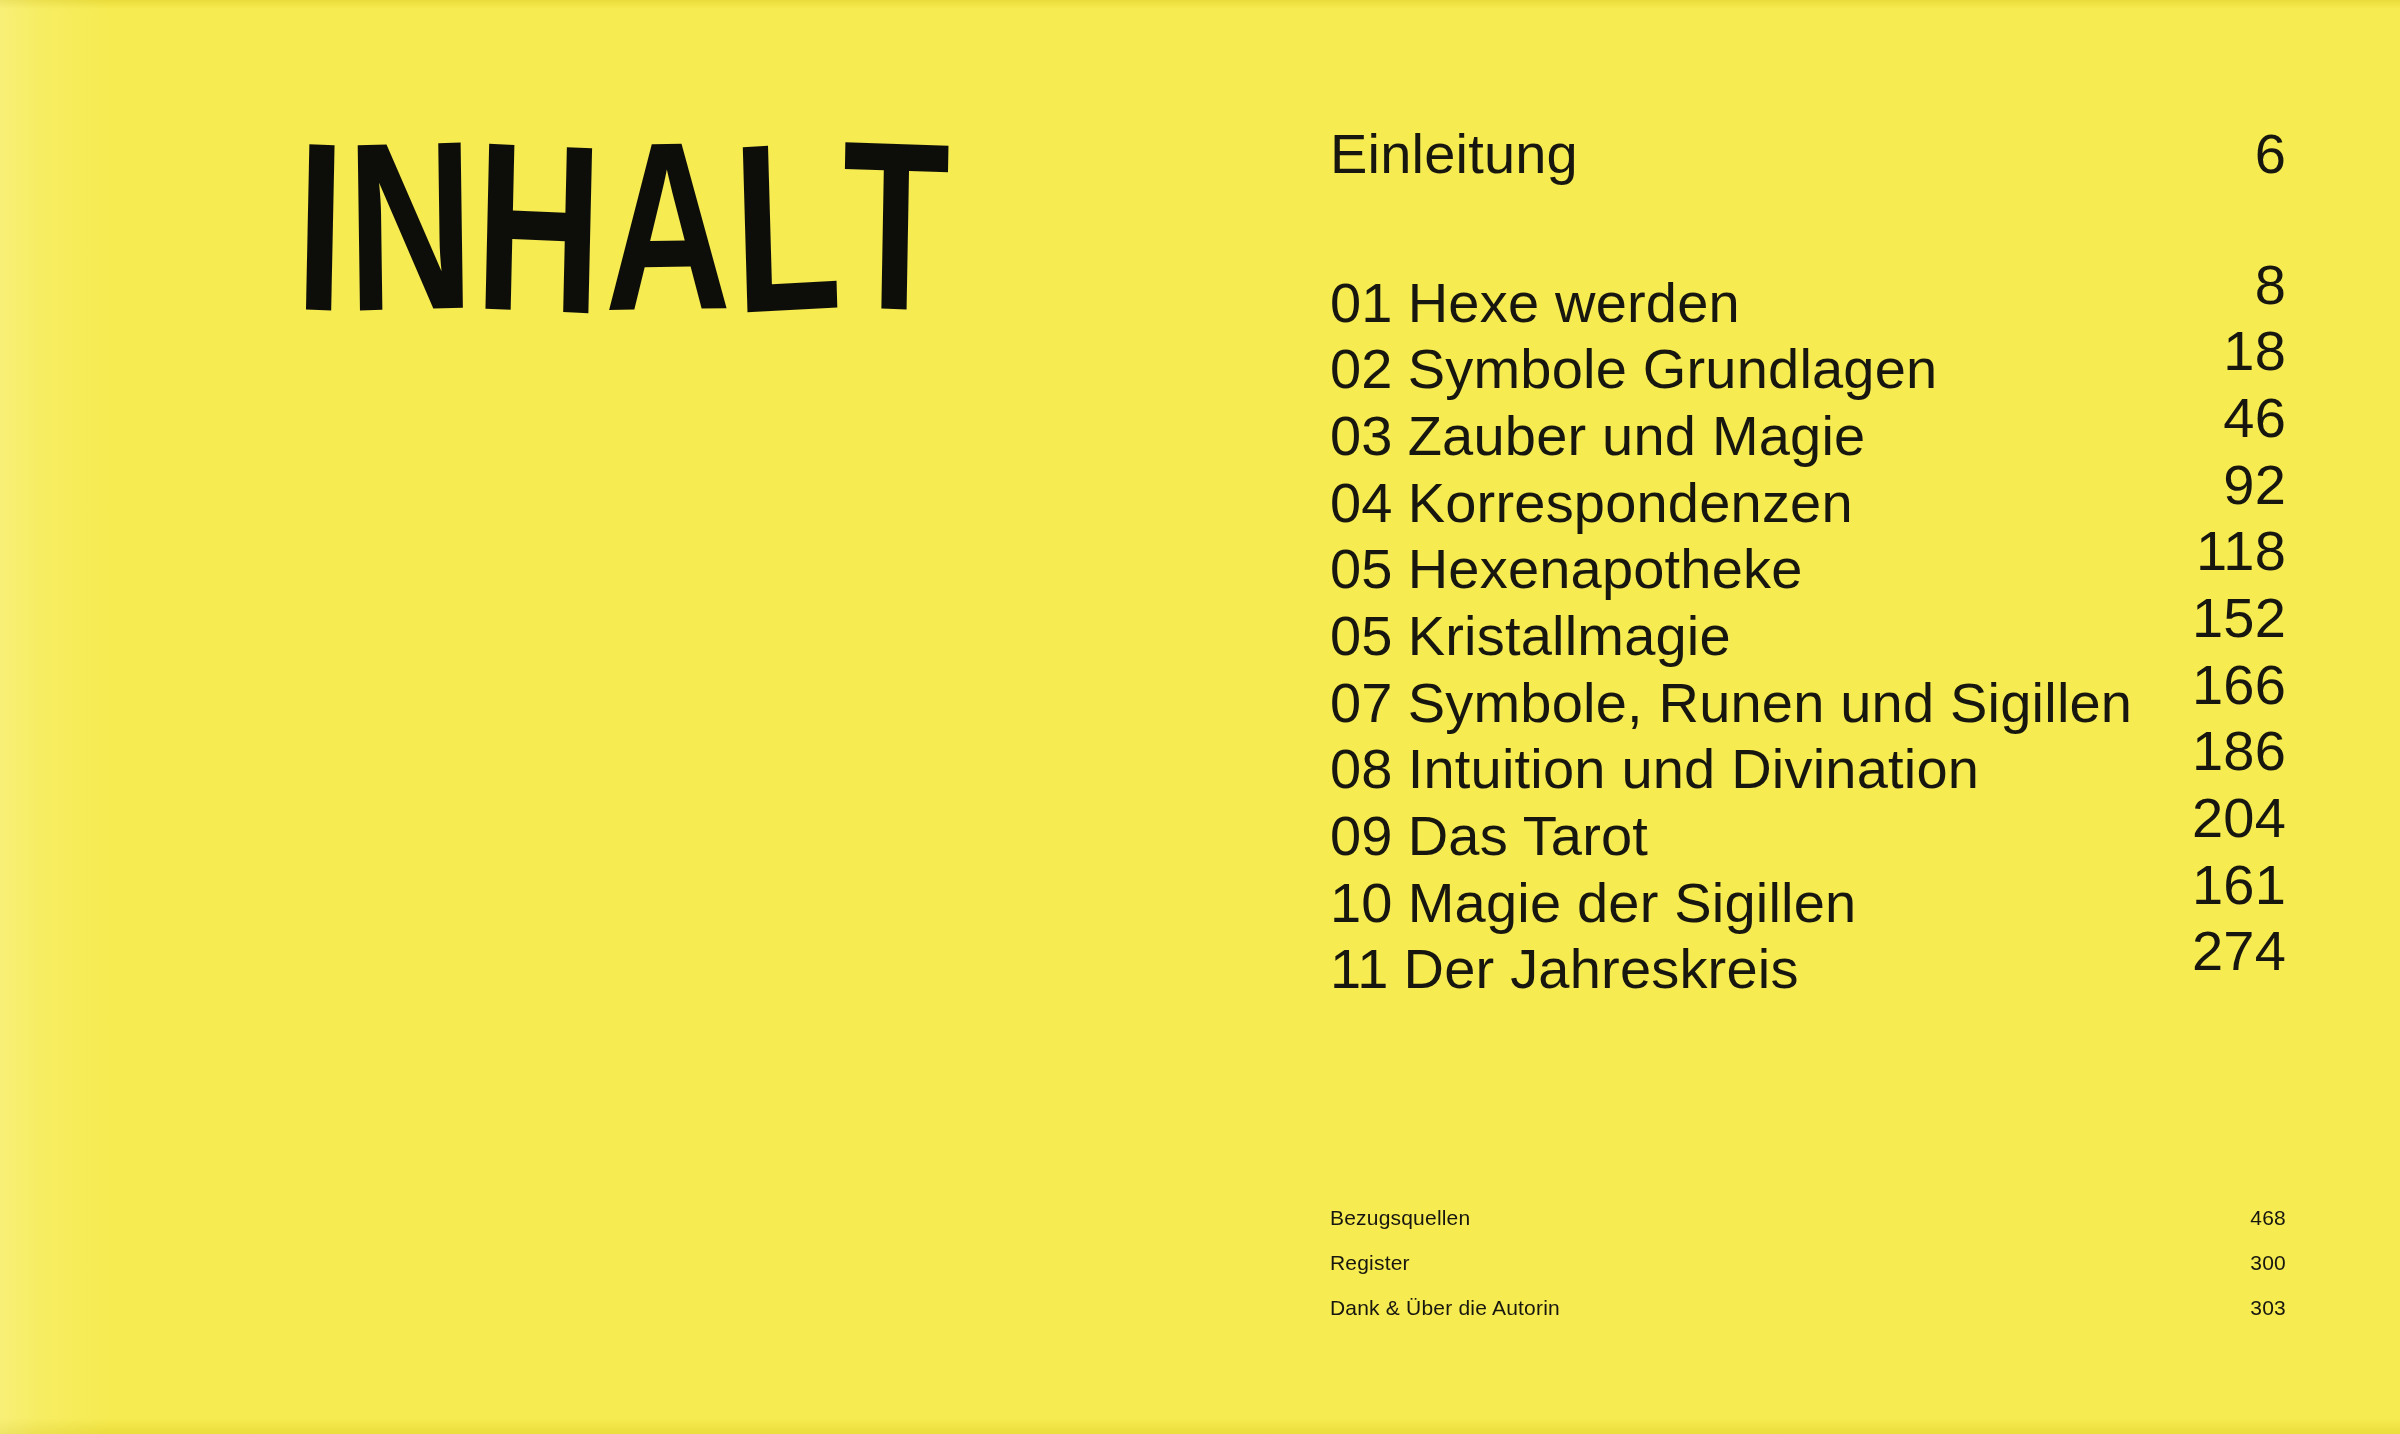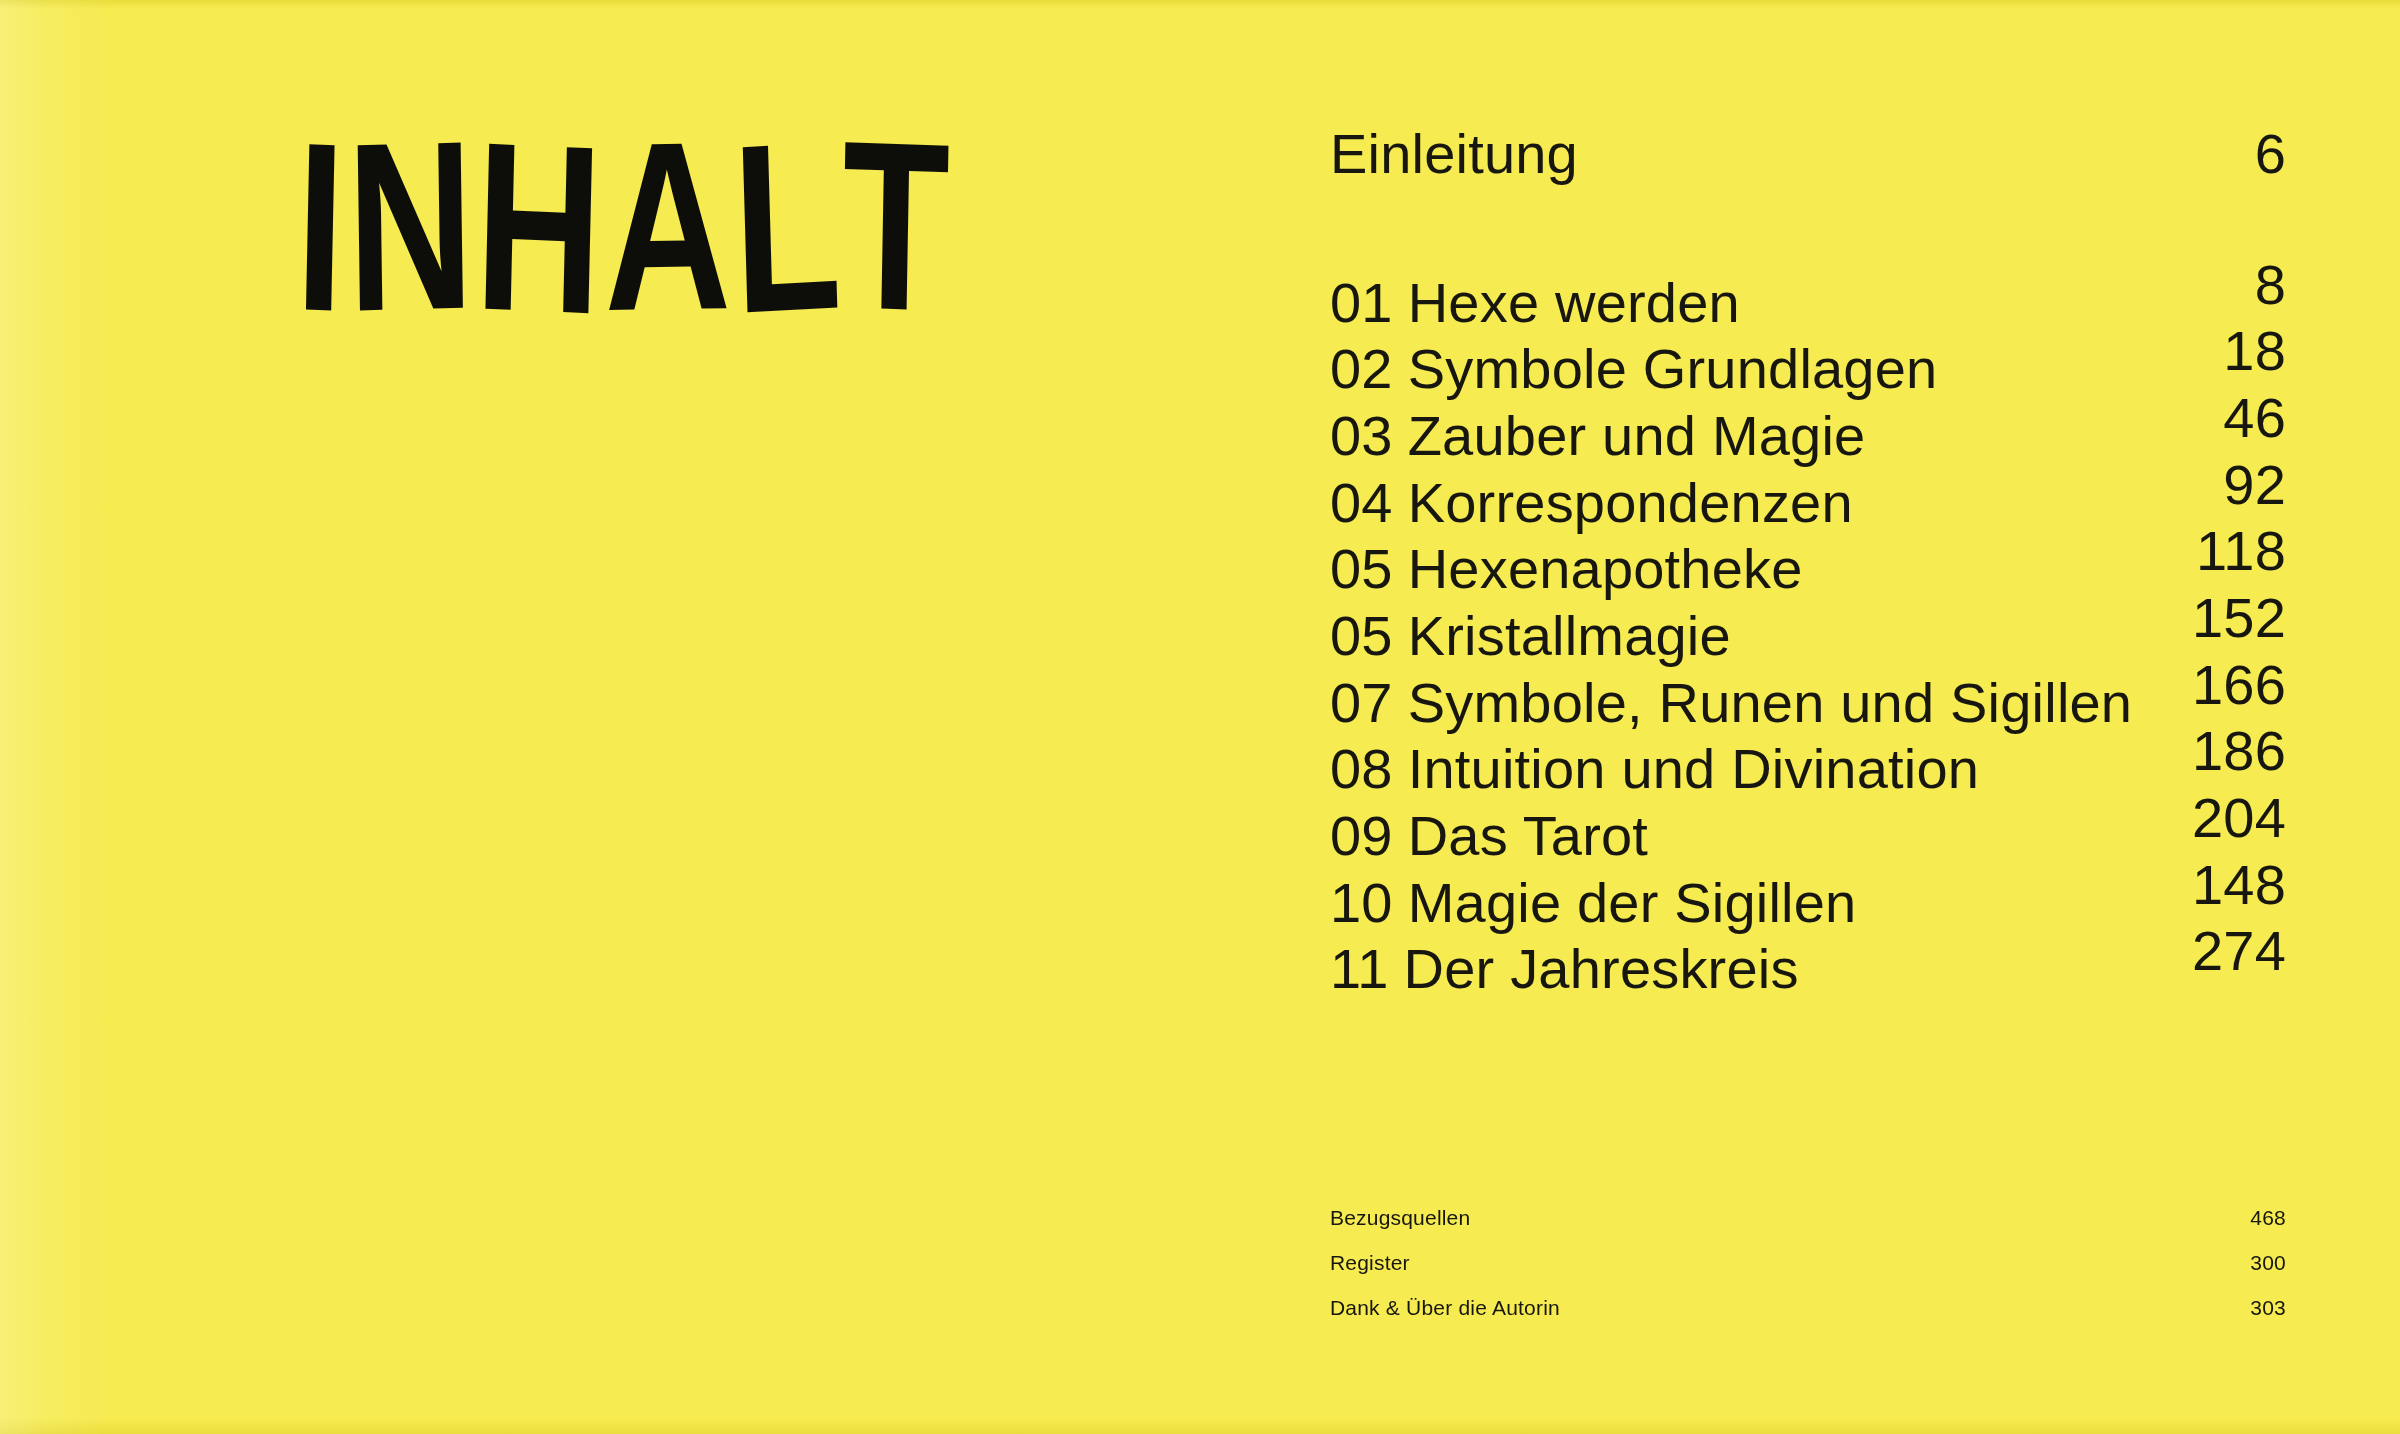--- a/index.html
+++ b/index.html
@@ -149,21 +149,21 @@
           <span class="num">09</span>
           <span>Das Tarot</span>
         </span>
       <span class="pg">204</span>
     </div>
     <div class="row">
       <span class="left">
           <span class="num">10</span>
           <span>Magie der Sigillen</span>
         </span>
-      <span class="pg">148</span>
+      <span class="pg">161</span>
     </div>
     <div class="row">
       <span class="left">
           <span class="num">11</span>
           <span>Der Jahreskreis</span>
         </span>
       <span class="pg">274</span>
     </div>
   </div>
 

